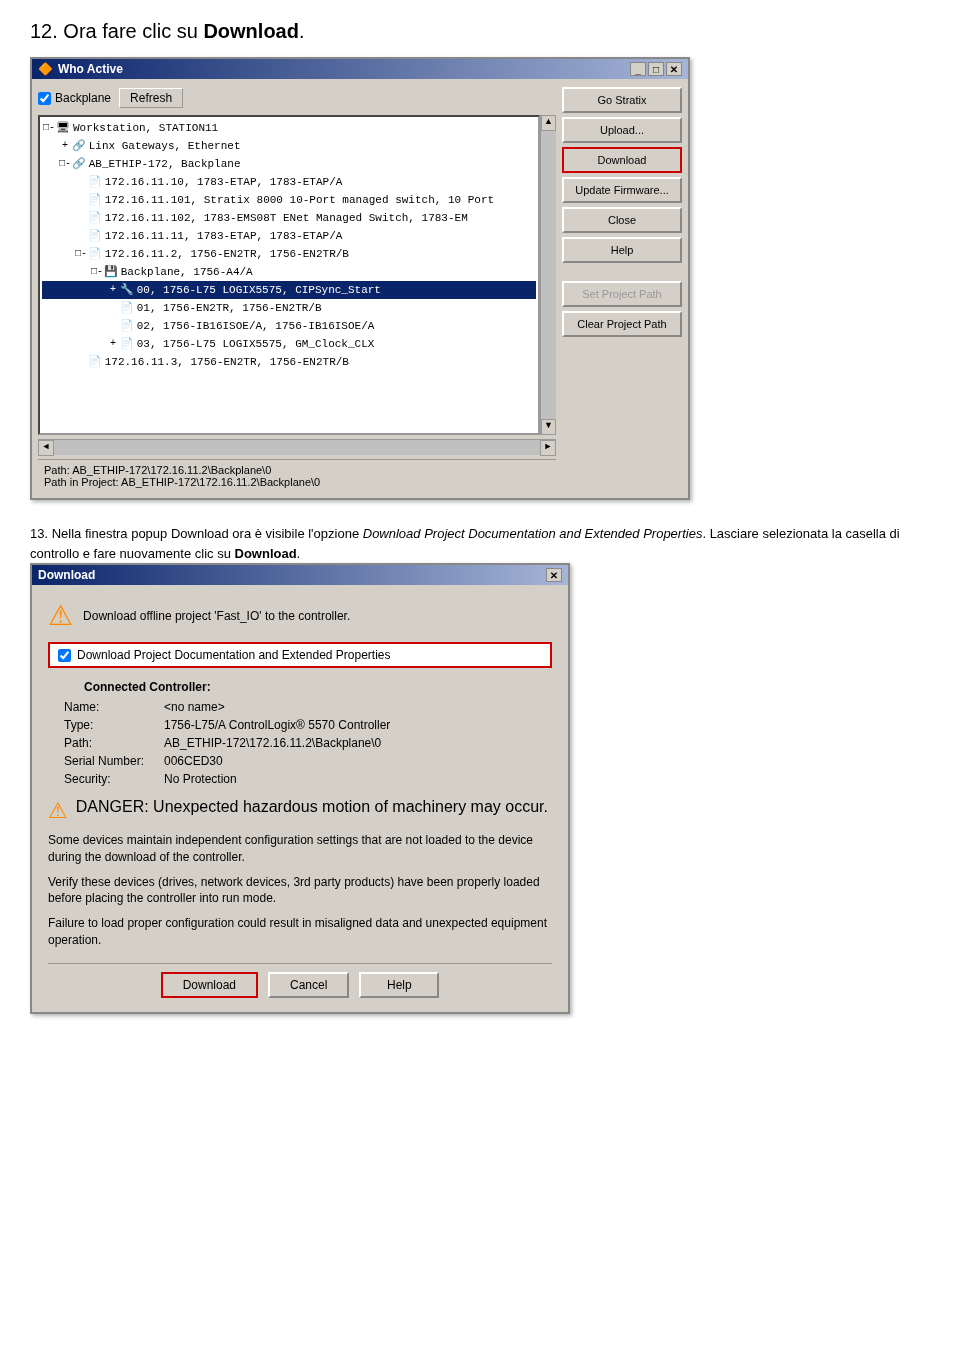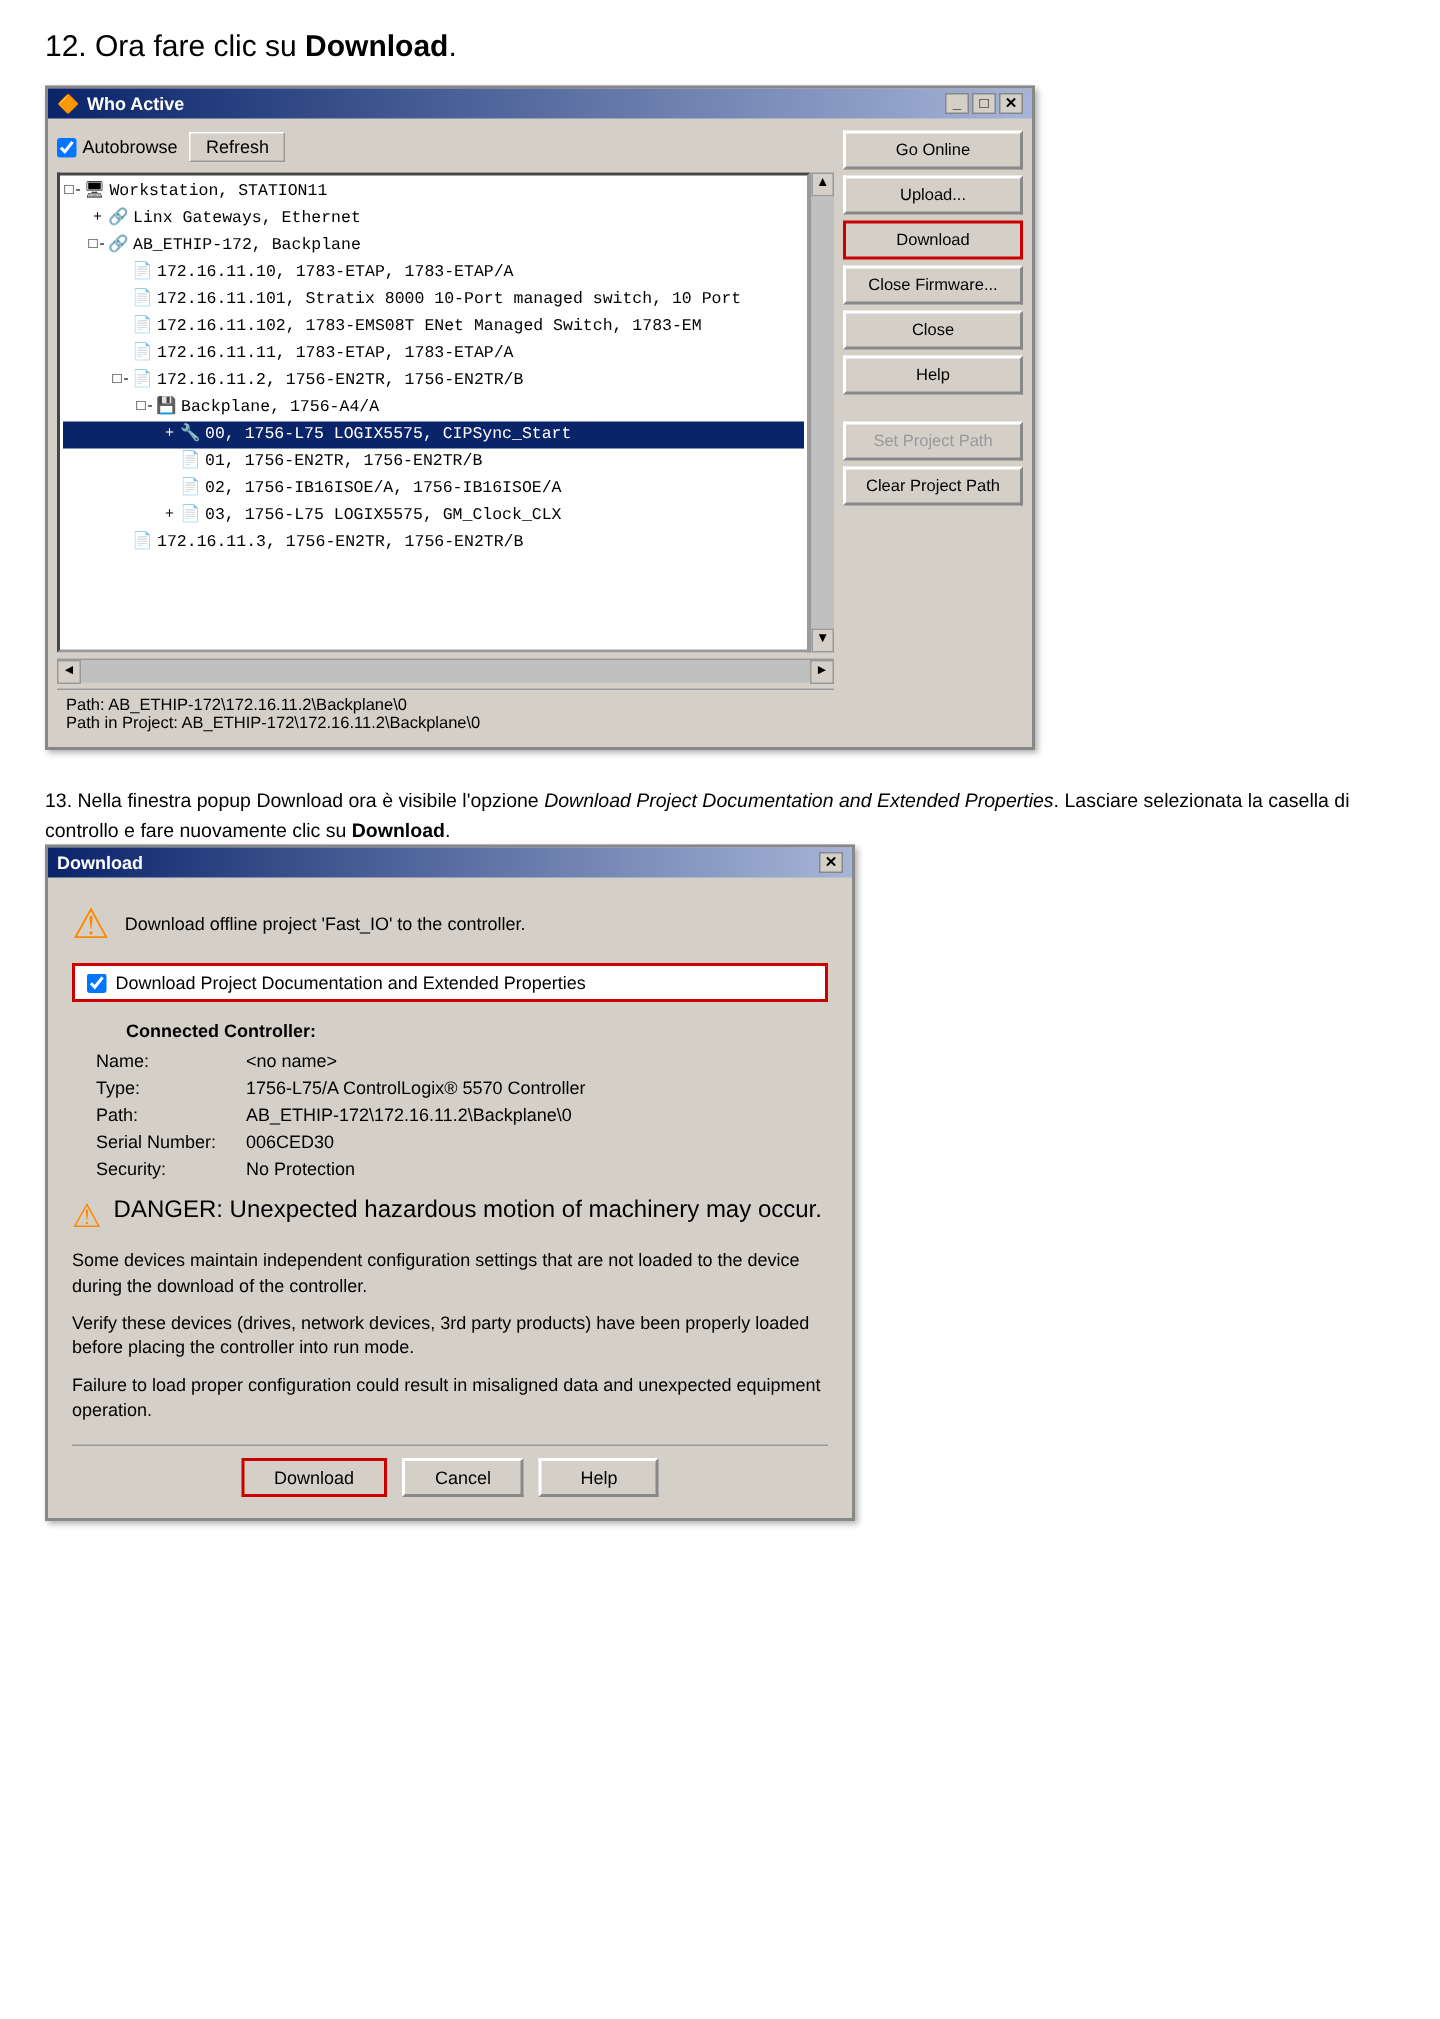--- a/index.html
+++ b/index.html
@@ -301,21 +301,21 @@
       <div class="win-btn">□</div>
       <div class="win-btn">✕</div>
     </div>
   </div>
 
   <div class="dialog-body">
     <div class="who-active-left">
       <div class="autobrowse-bar">
         <label class="checkbox-label">
           <input type="checkbox" checked="" style="">
-          <span>Autobrowse</span>
+          <span>Backplane</span>
         </label>
         <button class="btn-refresh">Refresh</button>
       </div>
 
       <div style="display:flex; flex:1;">
         <div class="tree-container" style="flex:1;">
 
           <div id="tree-content">
               <div class="tree-item">
                 <span class="tree-indent" style="width: 0px;"></span>
@@ -424,24 +424,24 @@
         </div>
         <div>
           <span>Path in Project:</span>
           <span>  </span>
           <span>AB_ETHIP-172\172.16.11.2\Backplane\0</span>
         </div>
       </div>
     </div>
 
     <div class="who-active-right">
-      <button class="side-btn">Go Online</button>
+      <button class="side-btn">Go Stratix</button>
       <button class="side-btn">Upload...</button>
       <button class="side-btn highlighted">Download</button>
-      <button class="side-btn">Close Firmware...</button>
+      <button class="side-btn">Update Firmware...</button>
       <button class="side-btn">Close</button>
       <button class="side-btn">Help</button>
       <div class="side-btn-spacer"></div>
       <button class="side-btn disabled">Set Project Path</button>
       <button class="side-btn">Clear Project Path</button>
     </div>
   </div>
 </div>
 
 <p class="step13-text">

